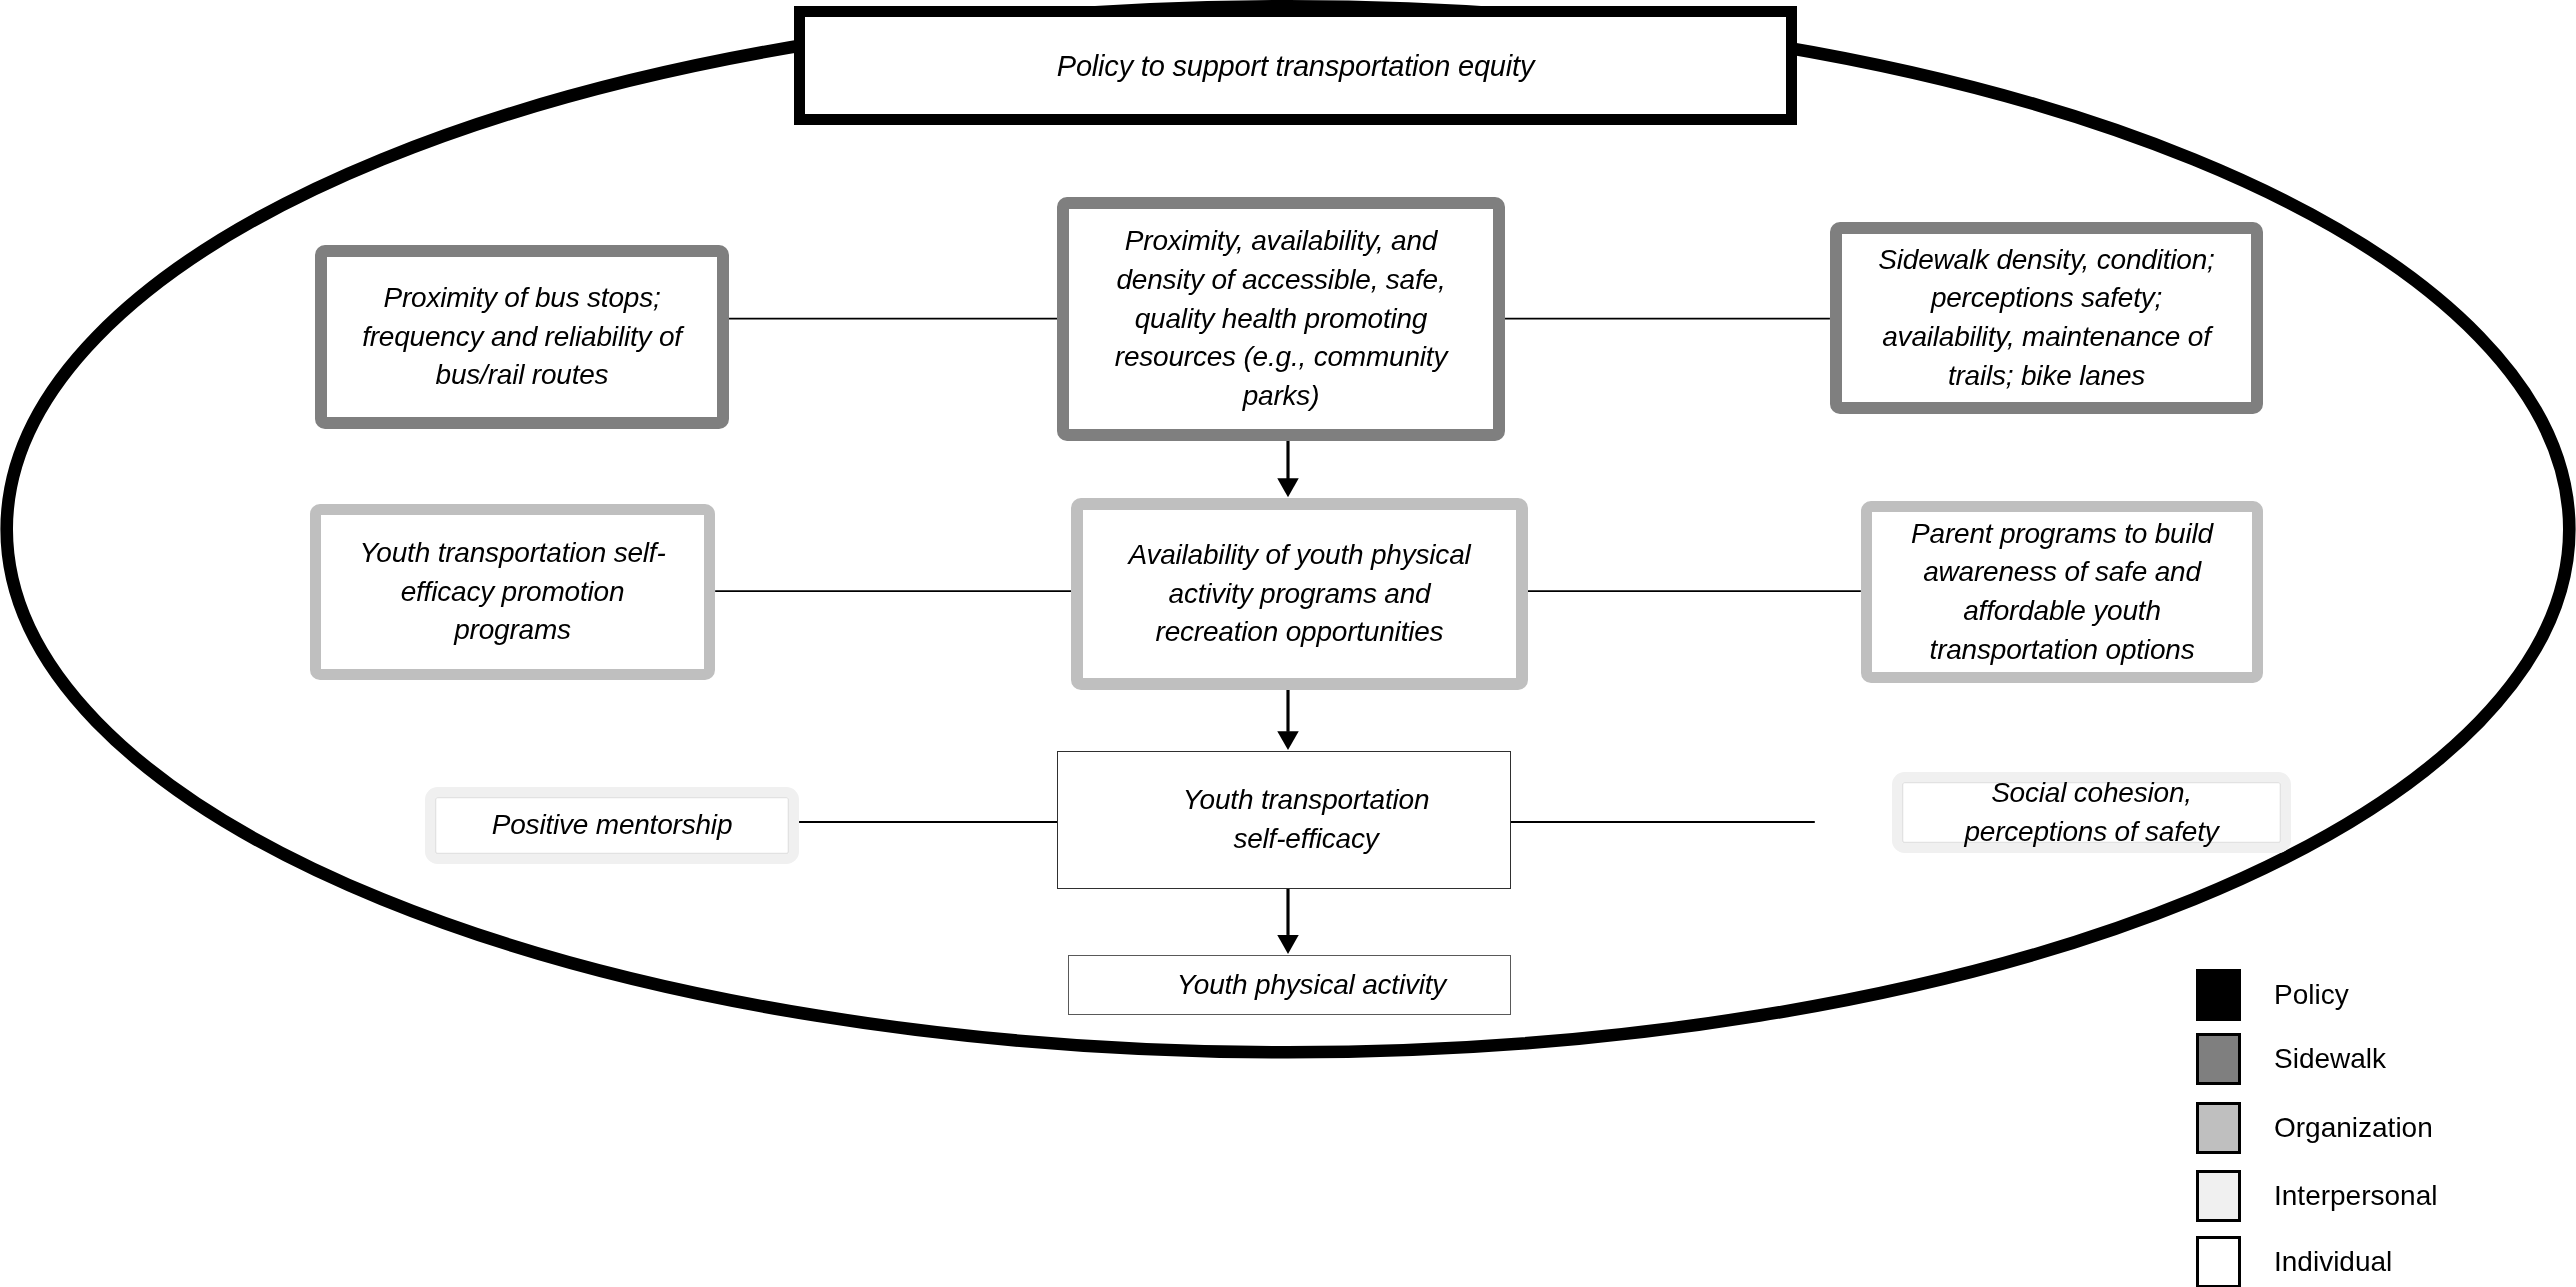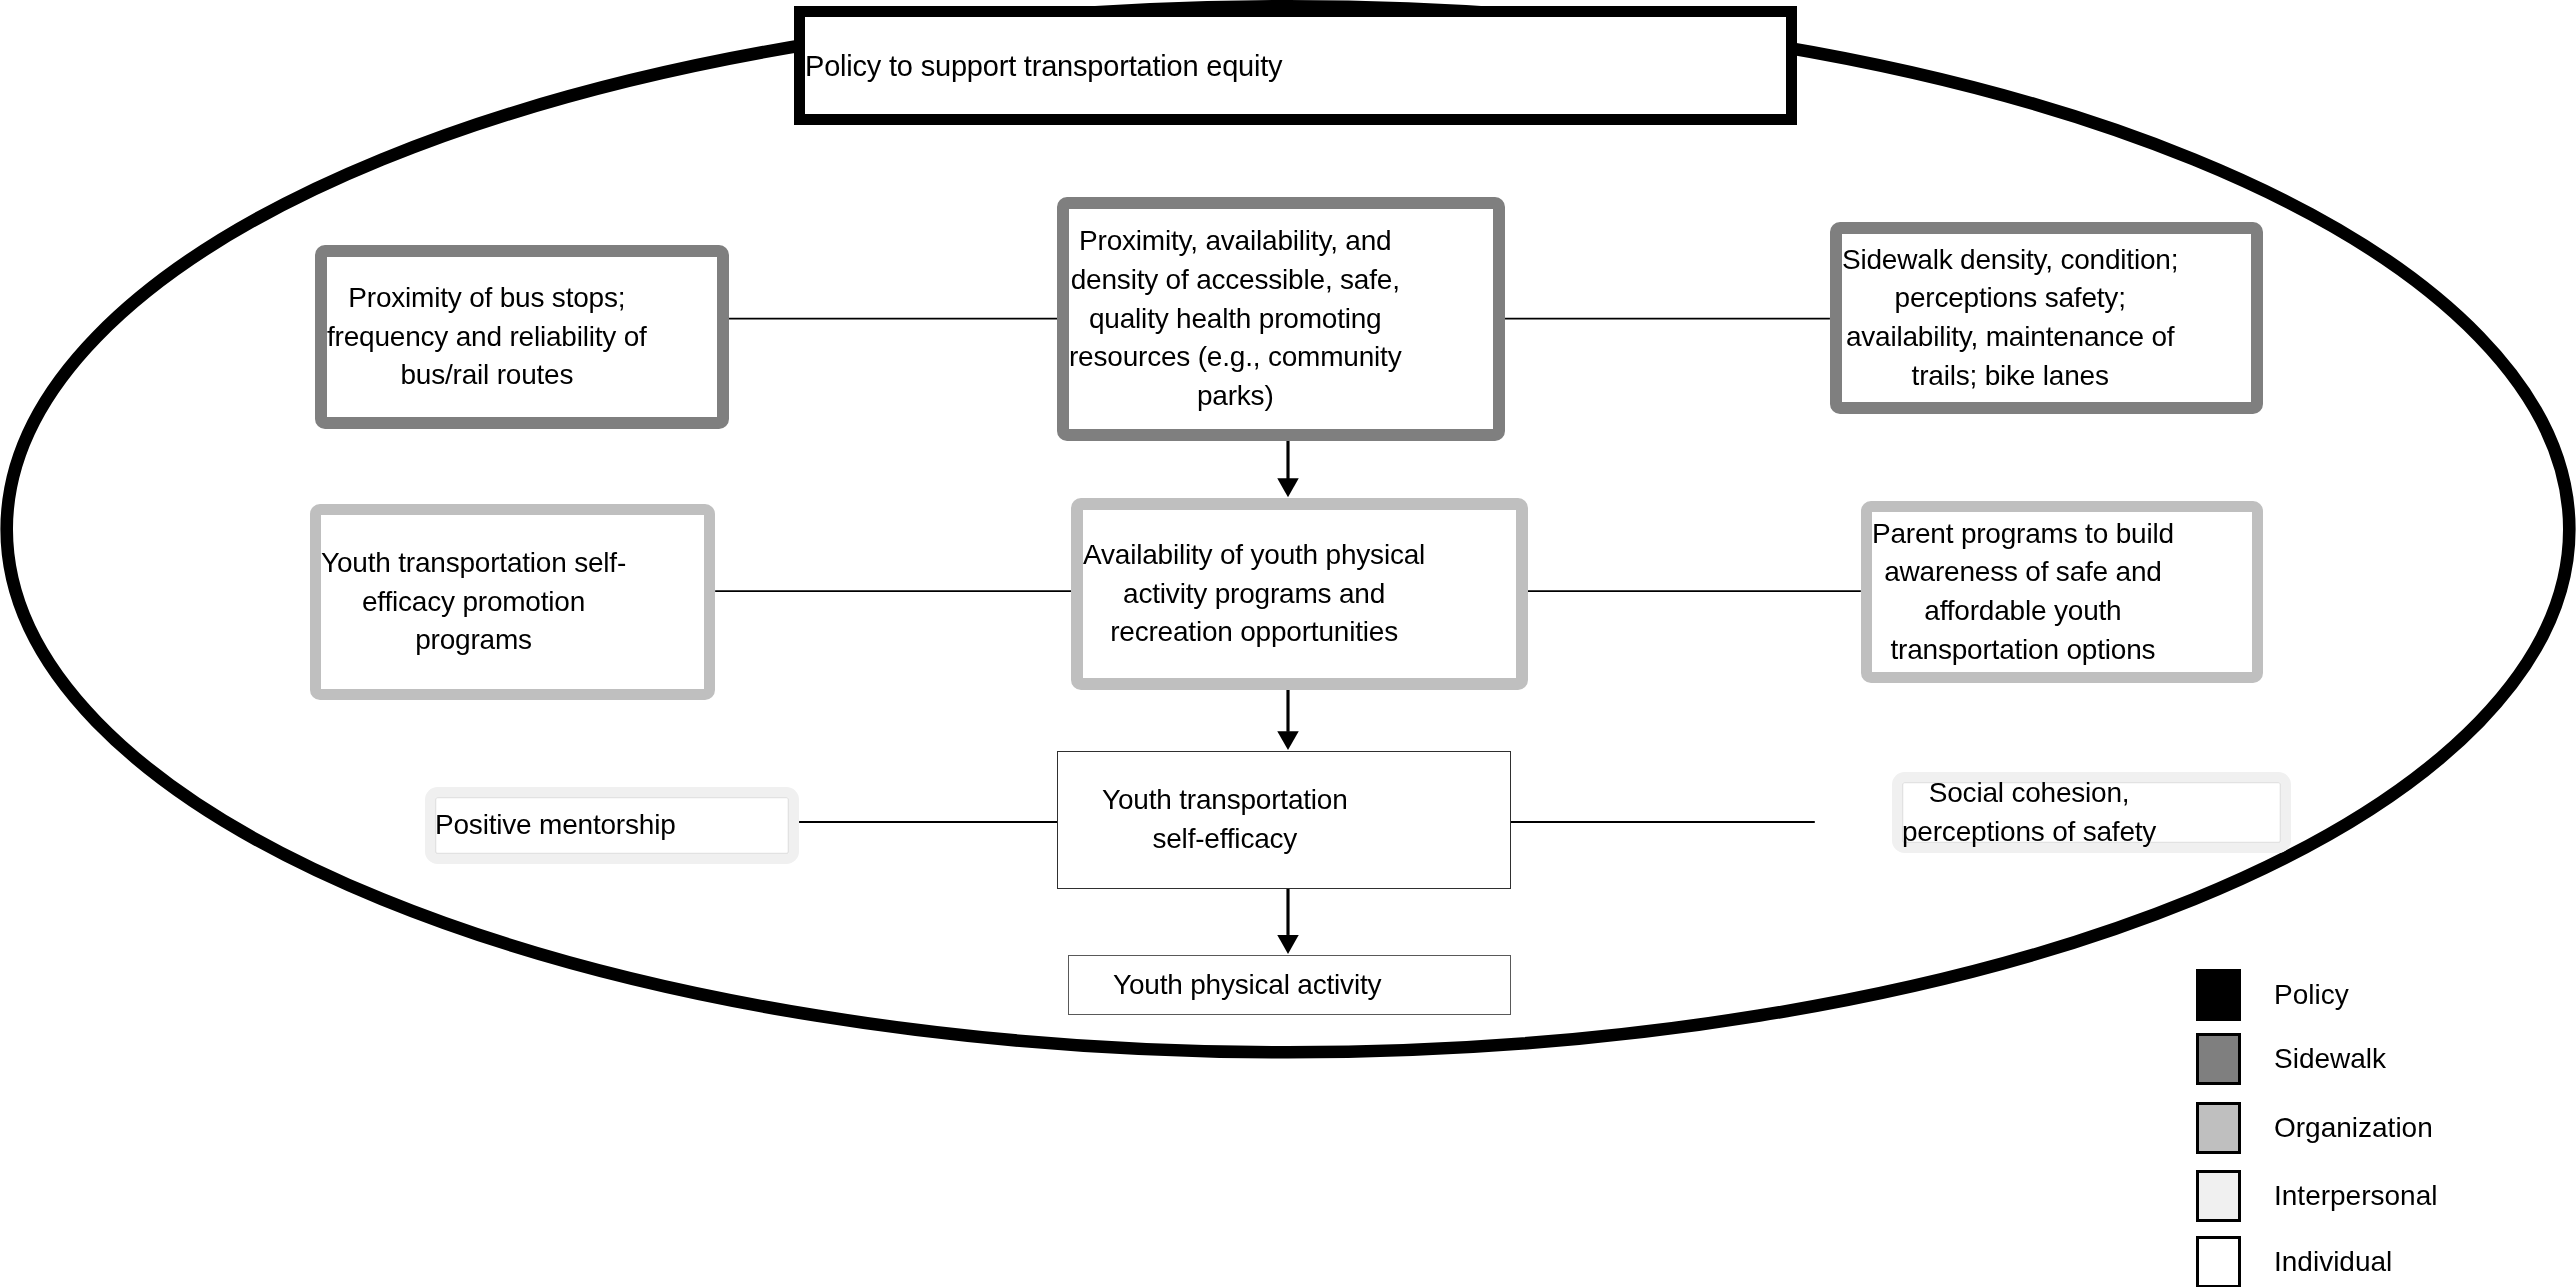--- a/index.html
+++ b/index.html
@@ -16,41 +16,43 @@
     position: absolute;
     left: 0; top: 0;
     width: 2576px; height: 1287px;
   }
   .box {
     position: absolute;
     box-sizing: border-box;
     background: #ffffff;
     display: flex;
     align-items: center;
+    justify-content: center;
     text-align: center;
     white-space: pre-line;
     font-size: 28px;
     line-height: 1.38;
     letter-spacing: -0.2px;
     z-index: 2;
+    font-style: italic;
   }
   
   .lvl-policy       { border: 11.4px solid #000000; }
   .lvl-community    { border: 12.6px solid #7f7f7f; border-radius: 10px; }
   .lvl-organization { border: 12.6px solid #bfbfbf; border-radius: 10px; }
   .lvl-interpersonal{ border: 10px solid #f0f0f0; border-radius: 12.6px;
                       box-shadow: inset 0 0 0 1.3px #e2e2e2; }
   .lvl-individual   { border: 1.9px solid #3f3f3f; border-radius: 0; padding-left: 44px; }
 
   
   #box-policy    { left: 794px; top: 6.3px;   width: 1003px; height: 119px; font-size: 29px; }
   #box-r1-left   { left: 315px;  top: 245px;  width: 414px;  height: 184px; }
   #box-r1-center { left: 1057px; top: 197px;  width: 448px;  height: 244px; }
   #box-r1-right  { left: 1830px; top: 222px;  width: 433px;  height: 192px; }
-  #box-r2-left   { left: 310px;  top: 504px;  width: 405px;  height: 196px; border-width: 11.4px; }
+  #box-r2-left   { left: 310px;  top: 504px;  width: 405px;  height: 176px; border-width: 11.4px; }
   #box-r2-center { left: 1071px; top: 498px;  width: 457px;  height: 192px; }
   #box-r2-right  { left: 1861px; top: 501px;  width: 402px;  height: 182px; border-width: 11.4px; }
   #box-r3-left   { left: 425px;  top: 787px; width: 374px;  height: 77px; }
   #box-r3-center { left: 1057px; top: 751px; width: 454px;  height: 138px; border-color: #2f2f2f; }
   #box-r3-right  { left: 1892px; top: 772px; width: 399px;  height: 81px; }
   #box-outcome   { left: 1068px; top: 955px; width: 443px;  height: 60px;  border-color: #595959; }
 
   
   #legend { position: absolute; left: 2196px; top: 969px; z-index: 3; }
   .legend-row { position: absolute; left: 0; display: flex; align-items: center; }

